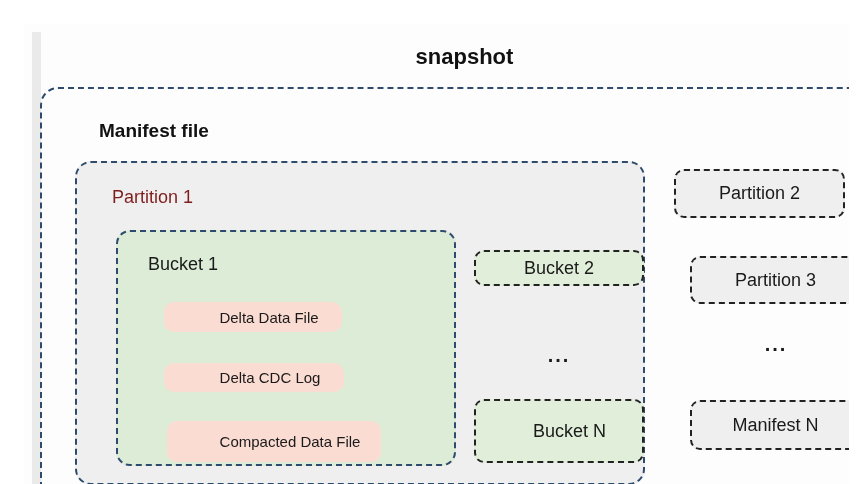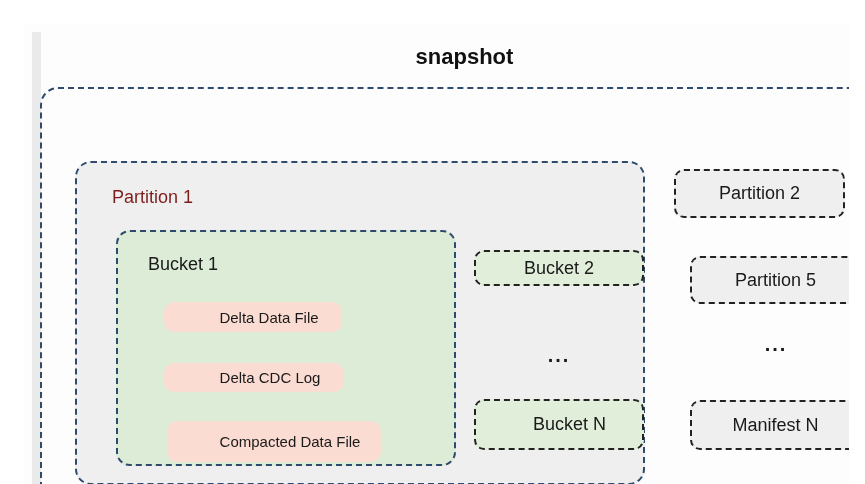--- a/index.html
+++ b/index.html
@@ -93,21 +93,21 @@
     border-radius: 10px;
     display: flex;
     align-items: center;
     justify-content: center;
     font-size: 18px;
     color: #1a1a1a;
   }
   .small-box.green { background: var(--bucket-small-fill, #e1eeda); }
   .small-box.gray  { background: var(--partition-fill, #efefef); }
   .bucket2-box  { left: 389px; top: 79px;  width: 170px; height: 36px; }
-  .bucketn-box  { left: 389px; top: 228px; width: 170px; height: 51px; padding-left: 21px; }
+  .bucketn-box  { left: 389px; top: 228px; width: 170px; height: 64px; padding-left: 21px; }
   .partition2-box { left: 624px; top: 72px;  width: 171px; height: 49px; }
   .partition3-box { left: 640px; top: 159px; width: 171px; height: 48px; }
   .partitionn-box { left: 640px; top: 303px; width: 171px; height: 50px; }
   .dots {
     position: absolute;
     font-size: 20px;
     font-weight: bold;
     letter-spacing: 2px;
     color: #1a1a1a;
     width: 70px;
@@ -118,34 +118,35 @@
 </style>
 </head>
 <body>
 
 <div class="canvas">
   <div class="left-strip"></div>
 
   <div class="title">snapshot</div>
 
   <div class="manifest-box">
+    <div class="manifest-label">Manifest file</div>
 
     <div class="partition1-box">
       <div class="partition1-label">Partition 1</div>
 
       <div class="bucket1-box">
         <div class="bucket1-label">Bucket 1</div>
         <div class="file-box file-1">Delta Data File</div>
         <div class="file-box file-2">Delta CDC Log</div>
         <div class="file-box file-3">Compacted Data File</div>
       </div>
 
       <div class="small-box green bucket2-box">Bucket 2</div>
       <div class="dots bucket-dots">...</div>
       <div class="small-box green bucketn-box">Bucket N</div>
     </div>
 
     <div class="small-box gray partition2-box">Partition 2</div>
-    <div class="small-box gray partition3-box">Partition 5</div>
+    <div class="small-box gray partition3-box">Partition 3</div>
     <div class="dots partition-dots">...</div>
     <div class="small-box gray partitionn-box">Manifest N</div>
   </div>
 </div>
 
 </body></html>

